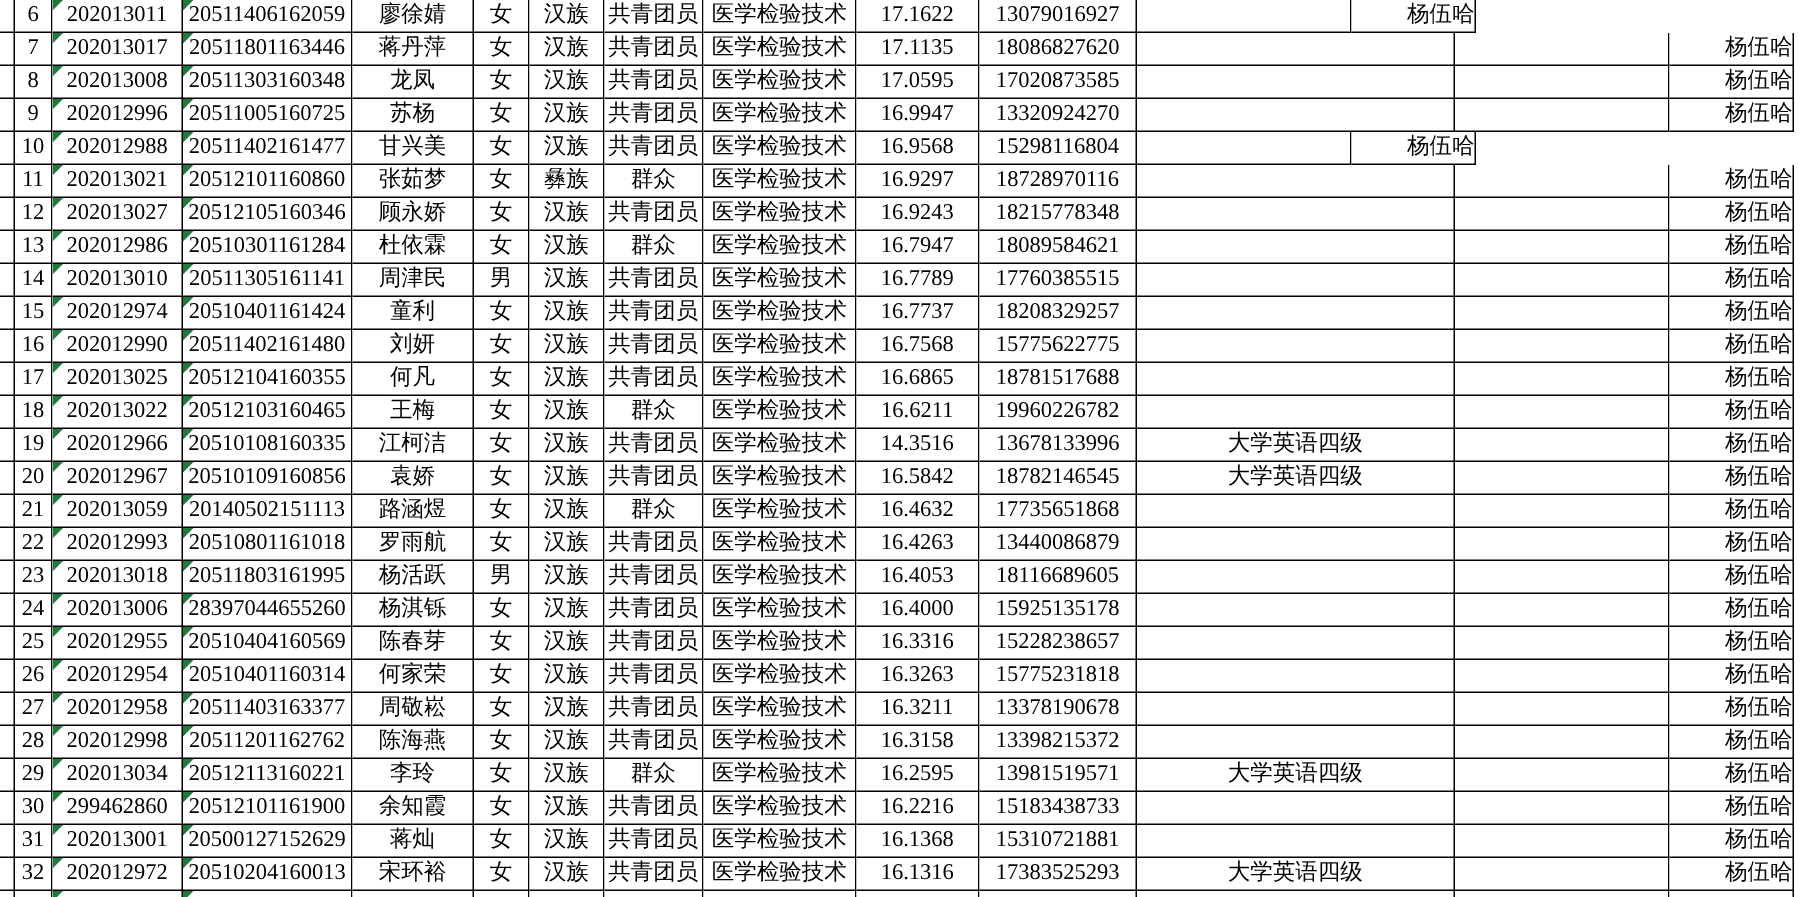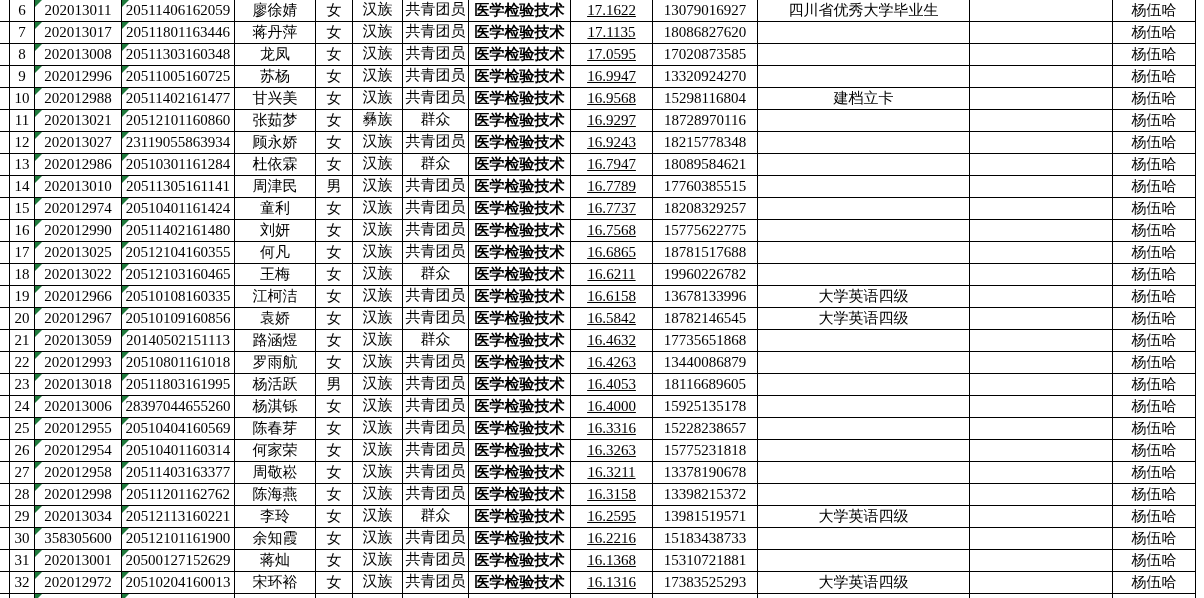--- a/index.html
+++ b/index.html
@@ -25,27 +25,27 @@
     background:#fff;
   }
   .row.partial .cell{border-bottom:none;}
   .cs{width:10px;border-right:1px solid #000;}
   .c0{width:25px;}
   .c1{width:87px;}
   .c2{width:113px;text-align:center;}
   .c3{width:81px;}
   .c4{width:37px;}
   .c5{width:50px;font-family:Liberation Mono, monospace;}
-  .c6{width:66px;font-family:Liberation Mono, monospace;}
-  .c7{width:102px;font-weight:bold;}
-  .c8{width:82px;text-decoration:underline;}
+  .c6{width:66px;}
+  .c7{width:102px;}
+  .c8{width:82px;}
   .c9{width:105px;justify-content:center;}
   .c10{width:212px;}
   .c11{width:143px;}
-  .c12{width:83px;}
+  .c12{width:83px;justify-content:flex-end;}
   .tri{
     position:absolute;top:0;left:0;
     width:0;height:0;
     border-top:7px solid #1f7a3c;
     border-right:7px solid transparent;
   }
 </style>
 </head>
 <body>
 
@@ -78,23 +78,20 @@
         </div>
     <div class="cell c7">
           <span class="val">医学检验技术</span>
         </div>
     <div class="cell c8">
           <span class="val">17.1622</span>
         </div>
     <div class="cell c9">
           <span class="val">13079016927</span>
         </div>
-    <div class="cell c10">
-          <span class="val">四川省优秀大学毕业生</span>
-        </div>
     <div class="cell c11">
           <span class="val"></span>
         </div>
     <div class="cell c12">
           <span class="val">杨伍哈</span>
         </div>
   </div>
       <div class="row">
     <div class="cell cs"></div>
     <div class="cell c0">
@@ -254,23 +251,20 @@
         </div>
     <div class="cell c7">
           <span class="val">医学检验技术</span>
         </div>
     <div class="cell c8">
           <span class="val">16.9568</span>
         </div>
     <div class="cell c9">
           <span class="val">15298116804</span>
         </div>
-    <div class="cell c10">
-          <span class="val">建档立卡</span>
-        </div>
     <div class="cell c11">
           <span class="val"></span>
         </div>
     <div class="cell c12">
           <span class="val">杨伍哈</span>
         </div>
   </div>
       <div class="row">
     <div class="cell cs"></div>
     <div class="cell c0">
@@ -319,21 +313,21 @@
     <div class="cell cs"></div>
     <div class="cell c0">
           <span class="val">12</span>
         </div>
     <div class="cell c1">
           <span class="tri"></span>
           <span class="val">202013027</span>
         </div>
     <div class="cell c2">
           <span class="tri"></span>
-          <span class="val">23119055863934</span>
+          <span class="val">20512105160346</span>
         </div>
     <div class="cell c3">
           <span class="val">顾永娇</span>
         </div>
     <div class="cell c4">
           <span class="val">女</span>
         </div>
     <div class="cell c5">
           <span class="val">汉族</span>
         </div>
@@ -645,21 +639,21 @@
     <div class="cell c5">
           <span class="val">汉族</span>
         </div>
     <div class="cell c6">
           <span class="val">共青团员</span>
         </div>
     <div class="cell c7">
           <span class="val">医学检验技术</span>
         </div>
     <div class="cell c8">
-          <span class="val">16.6158</span>
+          <span class="val">14.3516</span>
         </div>
     <div class="cell c9">
           <span class="val">13678133996</span>
         </div>
     <div class="cell c10">
           <span class="val">大学英语四级</span>
         </div>
     <div class="cell c11">
           <span class="val"></span>
         </div>
@@ -1107,21 +1101,21 @@
           <span class="val">杨伍哈</span>
         </div>
   </div>
       <div class="row">
     <div class="cell cs"></div>
     <div class="cell c0">
           <span class="val">30</span>
         </div>
     <div class="cell c1">
           <span class="tri"></span>
-          <span class="val">358305600</span>
+          <span class="val">299462860</span>
         </div>
     <div class="cell c2">
           <span class="tri"></span>
           <span class="val">20512101161900</span>
         </div>
     <div class="cell c3">
           <span class="val">余知霞</span>
         </div>
     <div class="cell c4">
           <span class="val">女</span>

